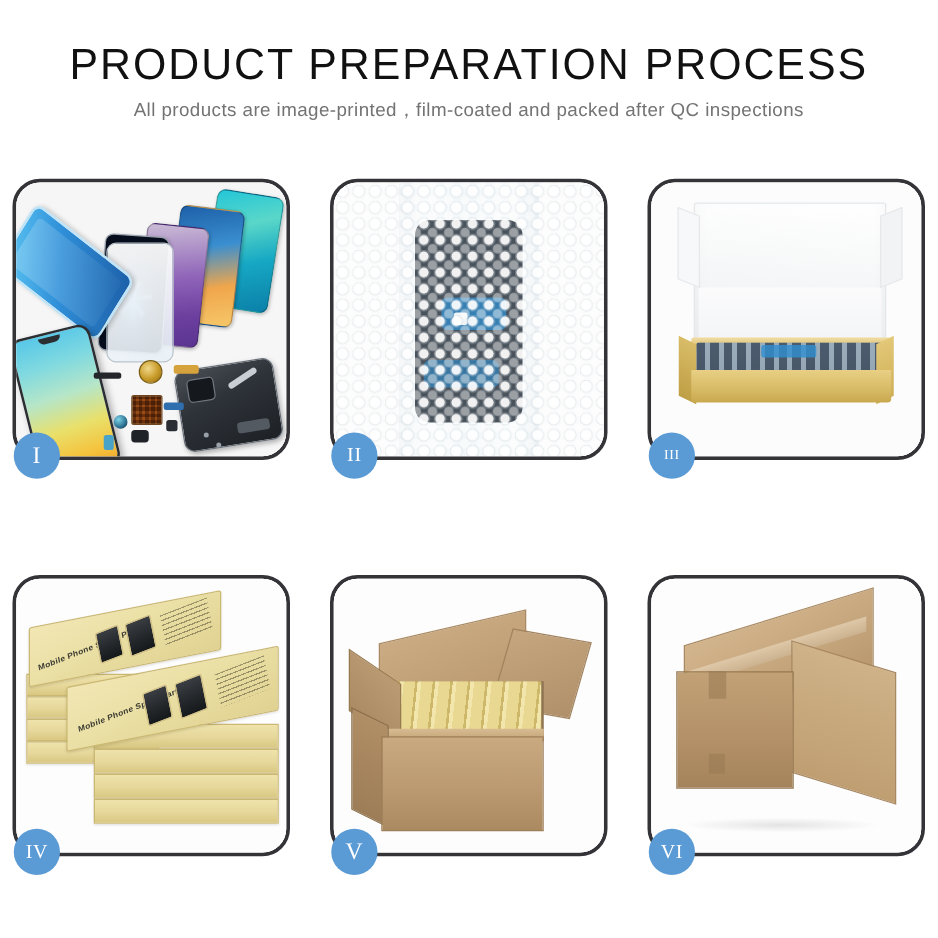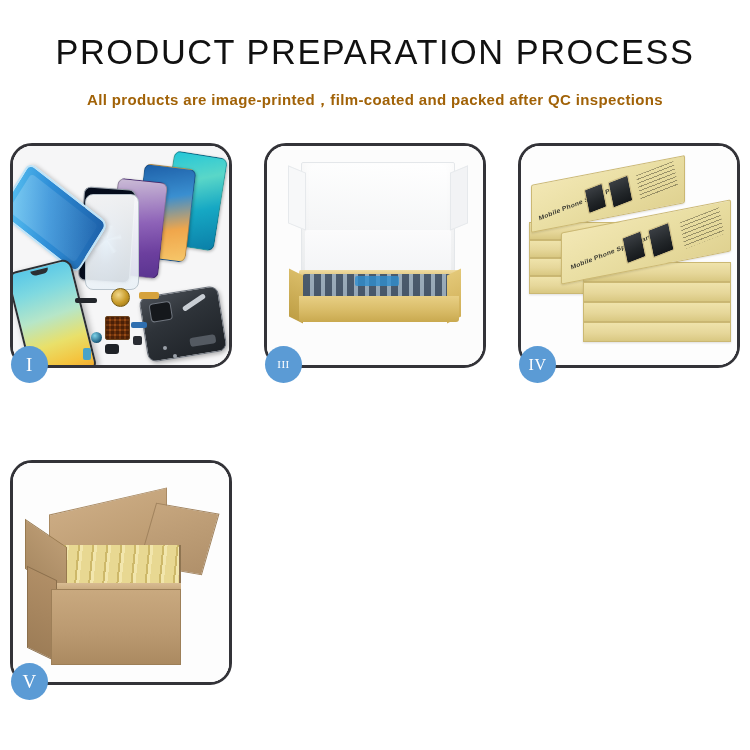--- a/index.html
+++ b/index.html
@@ -26,24 +26,24 @@
     font-weight: 400;
     color: #111111;
     letter-spacing: 1.6px;
     line-height: 1.05;
     white-space: nowrap;
     transform: scaleX(0.98);
   }
   .subtitle {
     font-family: "Liberation Sans", sans-serif;
     font-size: 15px;
-    font-weight: 700;
-    color: #a16207;
+    font-weight: 400;
+    color: #737373;
     letter-spacing: 0.35px;
-    margin-top: 20px;
+    margin-top: 8px;
     white-space: nowrap;
   }
 
   
   .grid {
     position: absolute;
     left: 10px;
     top: 143px;
     width: 730px;
     display: grid;
@@ -416,20 +416,33 @@
       <div class="part p-spk" style="left:92px; top:198px;"></div>
       <div class="part p-cam" style="left:78px; top:186px;"></div>
       <div class="part p-small" style="left:70px; top:202px;"></div>
       <div class="part p-screw" style="left:150px; top:200px;"></div>
       <div class="part p-screw" style="left:160px; top:208px;"></div>
       <div class="part p-tool" style="left:168px; top:154px;"></div>
     </div>
     <div class="badge">I</div>
   </div>
 
+  <div class="panel">
+    <div class="panel-inner">
+      <div class="bw-bg"></div>
+      <div class="bw-sheet"></div>
+      <div class="bw-item"></div>
+      <div class="bw-blue1"></div>
+      <div class="bw-blue2"></div>
+      <div class="bw-white"></div>
+      <div class="bw-bubbles"></div>
+      <div class="bw-bubbles2"></div>
+    </div>
+    <div class="badge wide">II</div>
+  </div>
 
   <div class="panel">
     <div class="panel-inner">
       <div class="m-bg"></div>
       <div class="m-lid"></div>
       <div class="m-foam"></div>
       <div class="m-tray-rim"></div>
       <div class="m-contents"></div>
       <div class="m-tray-left"></div>
       <div class="m-tray-right"></div>
@@ -479,14 +492,27 @@
       <div class="c-inner"></div>
       <div class="c-goods"></div>
       <div class="c-flap-left"></div>
       <div class="c-rim"></div>
       <div class="c-side"></div>
       <div class="c-front"></div>
     </div>
     <div class="badge">V</div>
   </div>
 
+  <div class="panel">
+    <div class="panel-inner">
+      <div class="sc-bg"></div>
+      <div class="sc-top"></div>
+      <div class="sc-tape-top"></div>
+      <div class="sc-right"></div>
+      <div class="sc-front"></div>
+      <div class="sc-tape-v"></div>
+      <div class="sc-tape-v2"></div>
+      <div class="sc-shadow"></div>
+    </div>
+    <div class="badge wide">VI</div>
+  </div>
 
 </div>
 
 </body></html>

